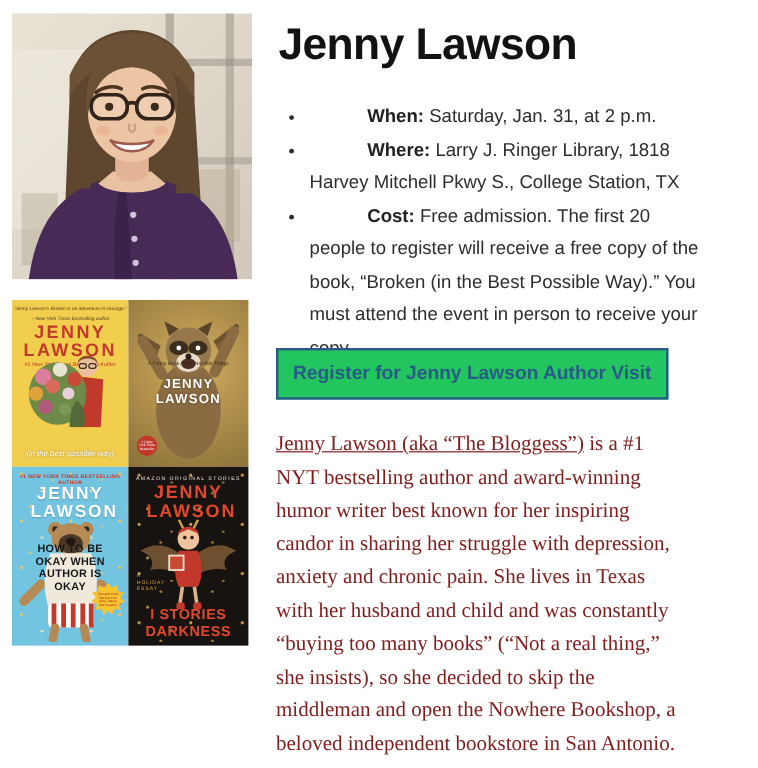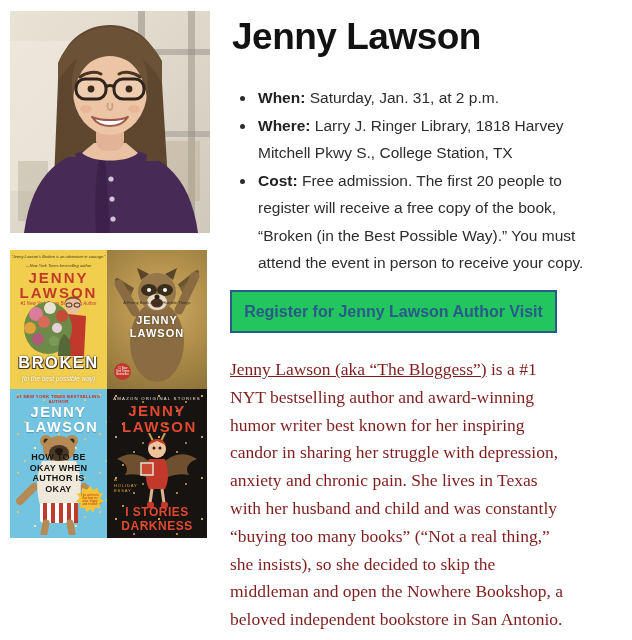--- a/index.html
+++ b/index.html
@@ -66,21 +66,21 @@
   .cov-dark .dauth{color:#e0492f;font-weight:800;font-size:15px;line-height:15.5px;letter-spacing:1.5px;margin-top:2px;}
   .cov-dark .dart{position:absolute;left:8px;top:44px;width:84px;height:78px;}
   .cov-dark .essay{position:absolute;left:7px;top:88px;color:#d9a43b;font-size:4.2px;line-height:5.5px;letter-spacing:.8px;text-align:left;white-space:pre-line;}
   .cov-dark .dtitle{position:absolute;left:10px;bottom:5px;width:80px;
     color:#e0492f;font-weight:800;font-size:12px;line-height:13.5px;letter-spacing:.5px;}
 
   
   .page-title{left:232px;top:16px;width:390px;font-size:37px;font-weight:800;color:#121212;letter-spacing:-.5px;}
   .bullets{left:234px;top:84px;width:334px;margin:0;padding:0 0 0 22px;}
   .bullets li{font-size:15.5px;line-height:27.5px;color:#2d2d2d;margin:0;padding-left:2px;}
-  .bullets b{font-weight:700;color:#222;}
+  .bullets b{font-weight:700;color:#222;margin-left:48px;}
   .register-btn{left:230px;top:290px;width:327px;height:43px;background:#22c55e;
     border:2px solid #2a5a88;color:#2a5a88;font-weight:700;font-size:16px;
     display:flex;align-items:center;justify-content:center;cursor:pointer;
     font-family:"Liberation Sans",sans-serif;}
   .bio{left:230px;top:356px;width:340px;margin:0;
     font-family:"Liberation Serif","DejaVu Serif",serif;
     font-size:17.5px;line-height:27.8px;color:#7f1d1d;}
   .bio-link{text-decoration:underline;color:inherit;cursor:pointer;}
 </style>
 </head>
@@ -156,21 +156,20 @@
       <circle cx="26" cy="20" r="7" fill="#d97d9a"></circle>
       <circle cx="40" cy="14" r="6" fill="#e8e3d3"></circle>
       <circle cx="52" cy="22" r="6" fill="#c74a36"></circle>
       <circle cx="20" cy="34" r="6" fill="#e0a23b"></circle>
       <circle cx="34" cy="28" r="6" fill="#d96a5a"></circle>
       <circle cx="47" cy="34" r="5" fill="#e8d0da"></circle>
       <circle cx="28" cy="45" r="6" fill="#b05a7a"></circle>
       <circle cx="44" cy="47" r="5" fill="#7a9a5a"></circle>
       <path d="M54,40 C60,44 62,52 60,62 L48,62 C48,52 50,44 54,40 Z" fill="#55683a"></path>
     </svg>
-    <div class="btitle">BROKEN</div>
     <div class="bsub">(in the best possible way)</div>
   </div>
 
   <div class="cover cov-fur">
     <svg style="position:absolute;left:0;top:0;" width="100" height="139" viewBox="0 0 100 139">
       <path d="M22,52 L10,30 L26,40" fill="#7c6136" stroke="#6b5330" stroke-width="4" stroke-linejoin="round"></path>
       <path d="M78,48 L90,22 L72,36" fill="#7c6136" stroke="#6b5330" stroke-width="4" stroke-linejoin="round"></path>
       <ellipse cx="50" cy="92" rx="27" ry="40" fill="#8a6b42"></ellipse>
       <path d="M28,62 L12,34" stroke="#8a6b42" stroke-width="9" stroke-linecap="round"></path>
       <path d="M72,60 L88,26" stroke="#8a6b42" stroke-width="9" stroke-linecap="round"></path>

